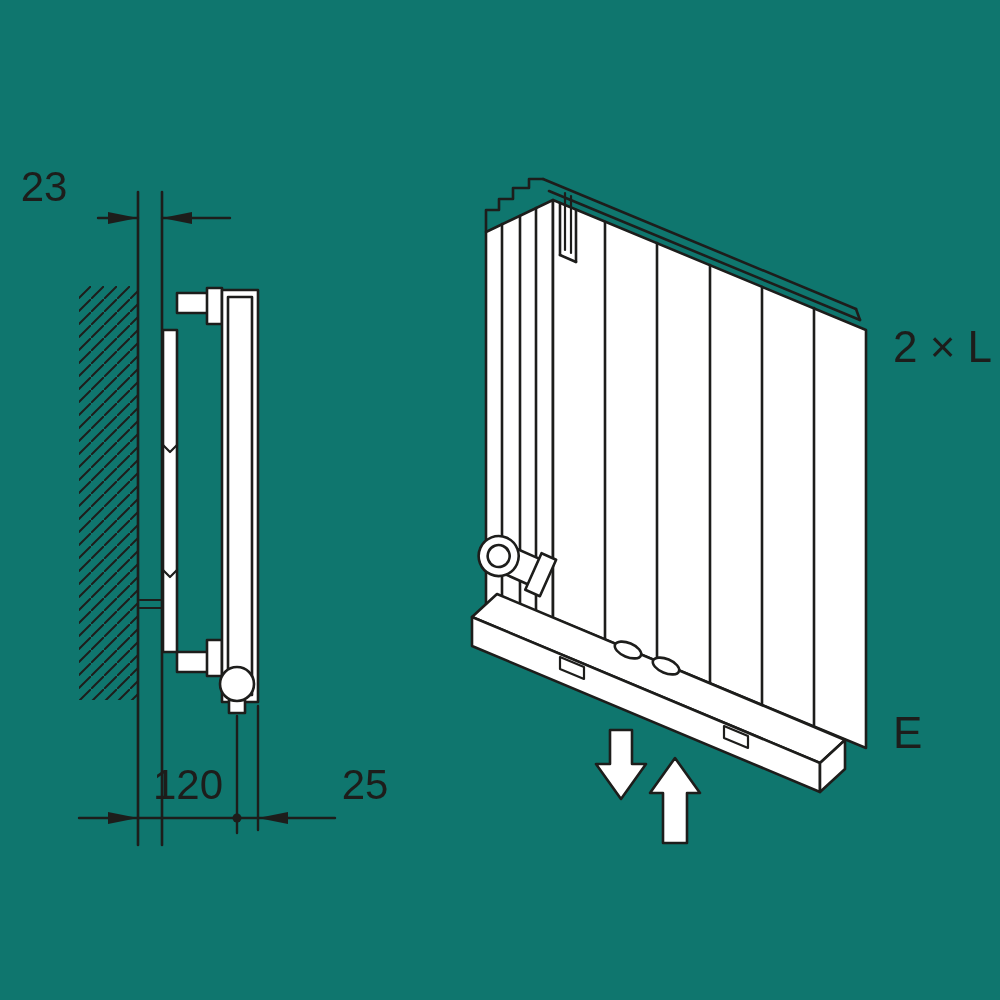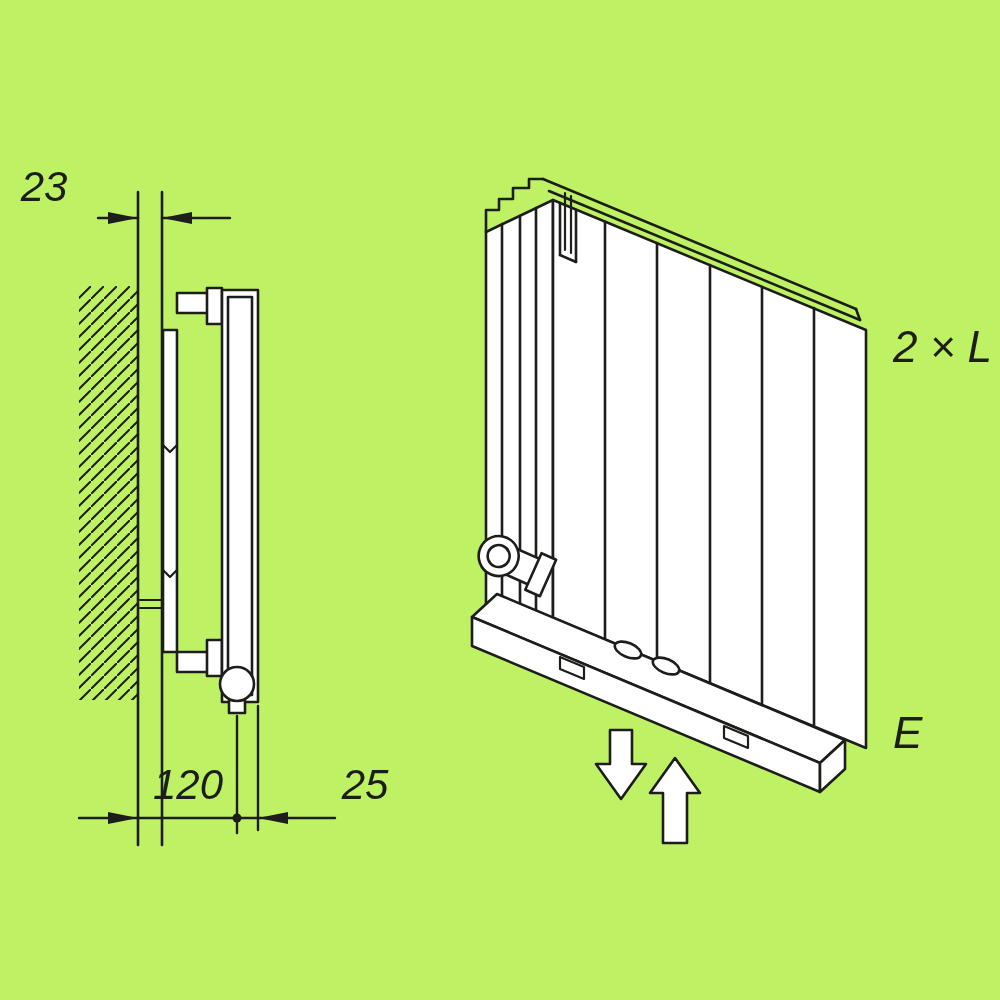--- a/index.html
+++ b/index.html
@@ -5,23 +5,22 @@
   html, body {
     margin: 0;
     padding: 0;
     background: #ffffff;
     font-family: "Liberation Sans", sans-serif;
   }
   .canvas {
     position: relative;
     width: 1000px;
     height: 1000px;
-    background: #bef264;
+    background: #0f766e;
     overflow: hidden;
-    font-style: italic;
   }
   svg.drawing {
     position: absolute;
     inset: 0;
   }
   .ln   { stroke: #1d1d1b; stroke-width: 2.6; fill: none; stroke-linecap: round; stroke-linejoin: round; }
   .lnw  { stroke: #1d1d1b; stroke-width: 2.6; fill: #ffffff; stroke-linejoin: round; }
   .thin { stroke: #1d1d1b; stroke-width: 2.2; fill: none; stroke-linecap: round; stroke-linejoin: round; }
   .dim  { stroke: #1d1d1b; stroke-width: 2.4; fill: none; stroke-linecap: round; }
   .arrw { fill: #1d1d1b; stroke: none; }

